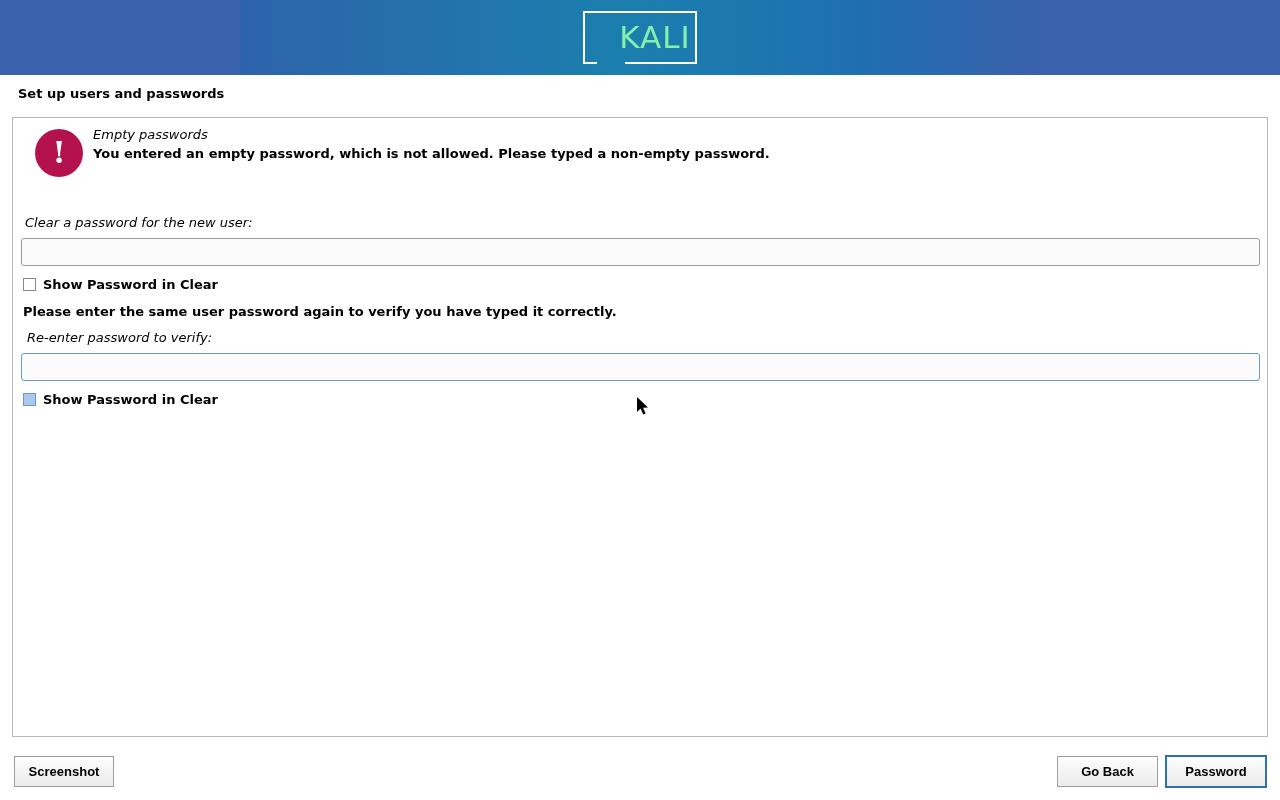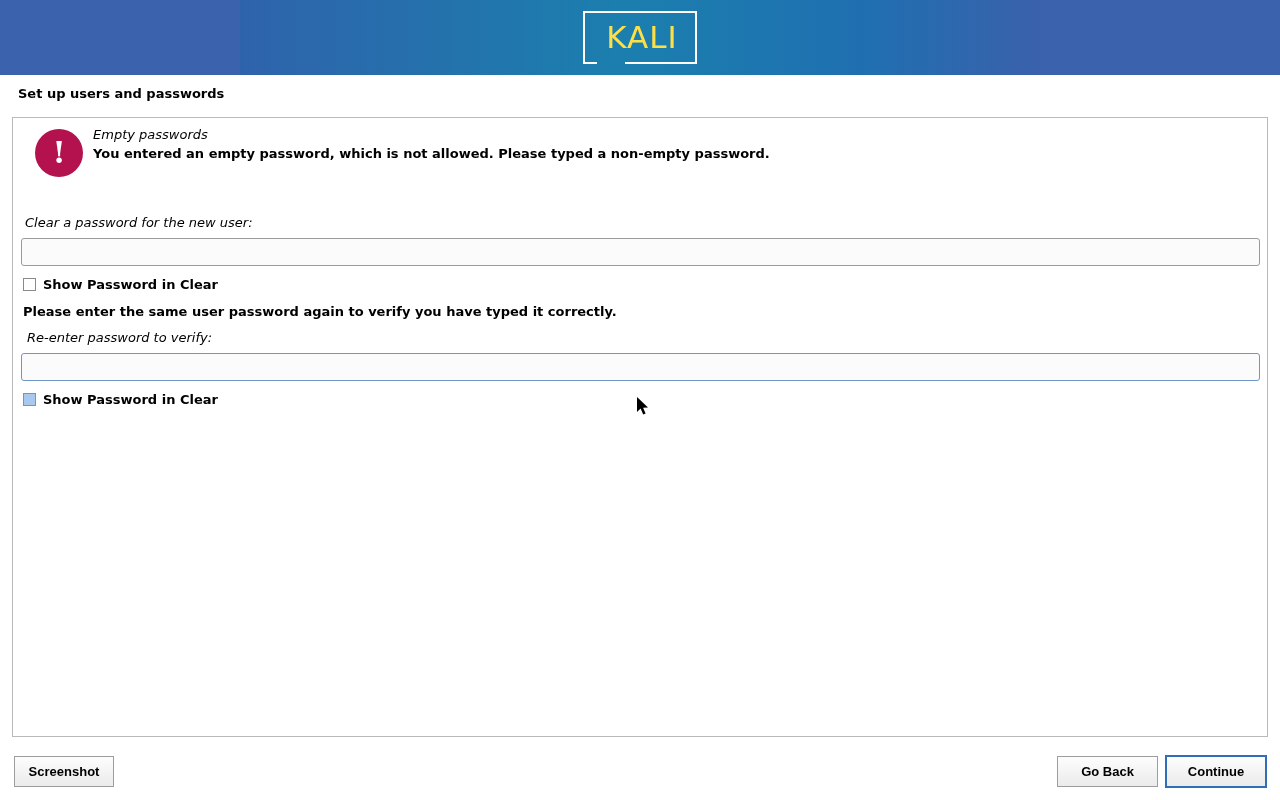--- a/index.html
+++ b/index.html
@@ -40,24 +40,25 @@
     box-sizing: border-box;
   }
   .banner-logo-text {
     position: absolute;
     left: 0;
     top: 0;
     width: 114px;
     height: 49px;
     line-height: 49px;
     text-align: center;
-    color: #fde047;
+    color: #86efac;
     font-size: 31px;
     letter-spacing: 1px;
     font-family: "DejaVu Sans", sans-serif;
+    padding-left: 13px;
   }
   .banner-logo-notch {
     position: absolute;
     left: 597px;
     top: 62px;
     width: 28px;
     height: 4px;
     background: #1b7fae;
   }
 
@@ -292,17 +293,17 @@
   <input class="input-pass2" type="password" placeholder="" style="">
 
   <div class="check-row-2">
     <span class="cbox focused"></span><span class="check-label">Show Password in Clear</span>
   </div>
 
 </div>
 
 <button class="btn btn-screenshot">Screenshot</button>
 <button class="btn btn-goback">Go Back</button>
-<button class="btn btn-continue">Continue</button>
+<button class="btn btn-continue">Password</button>
 
 <svg class="cursor" viewBox="0 0 12 19">
   <polygon points="0,0 0,15 3.6,11.6 6.2,17.6 8.6,16.5 6.1,10.8 11,10.6" fill="#000000"></polygon>
 </svg>
 
 </body></html>

